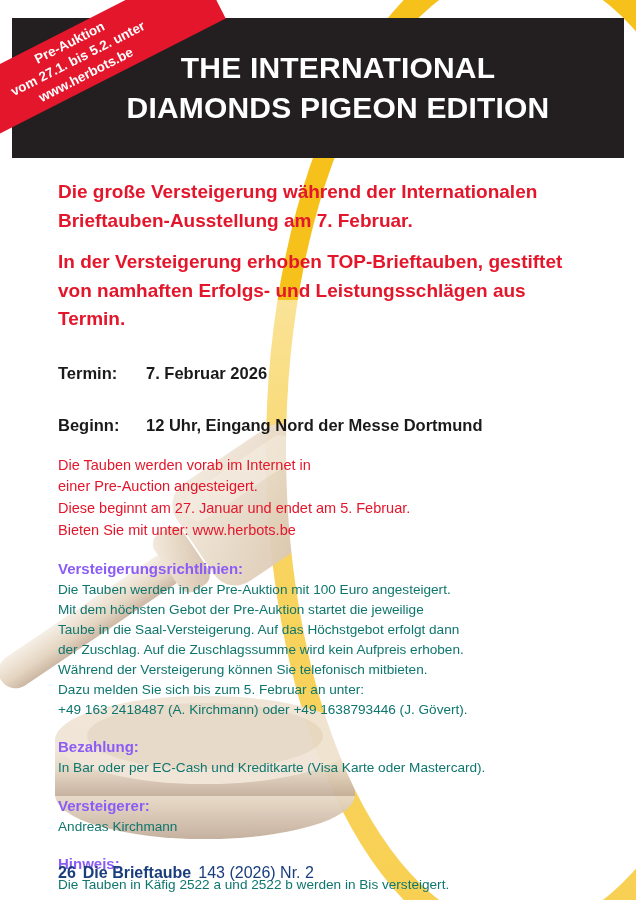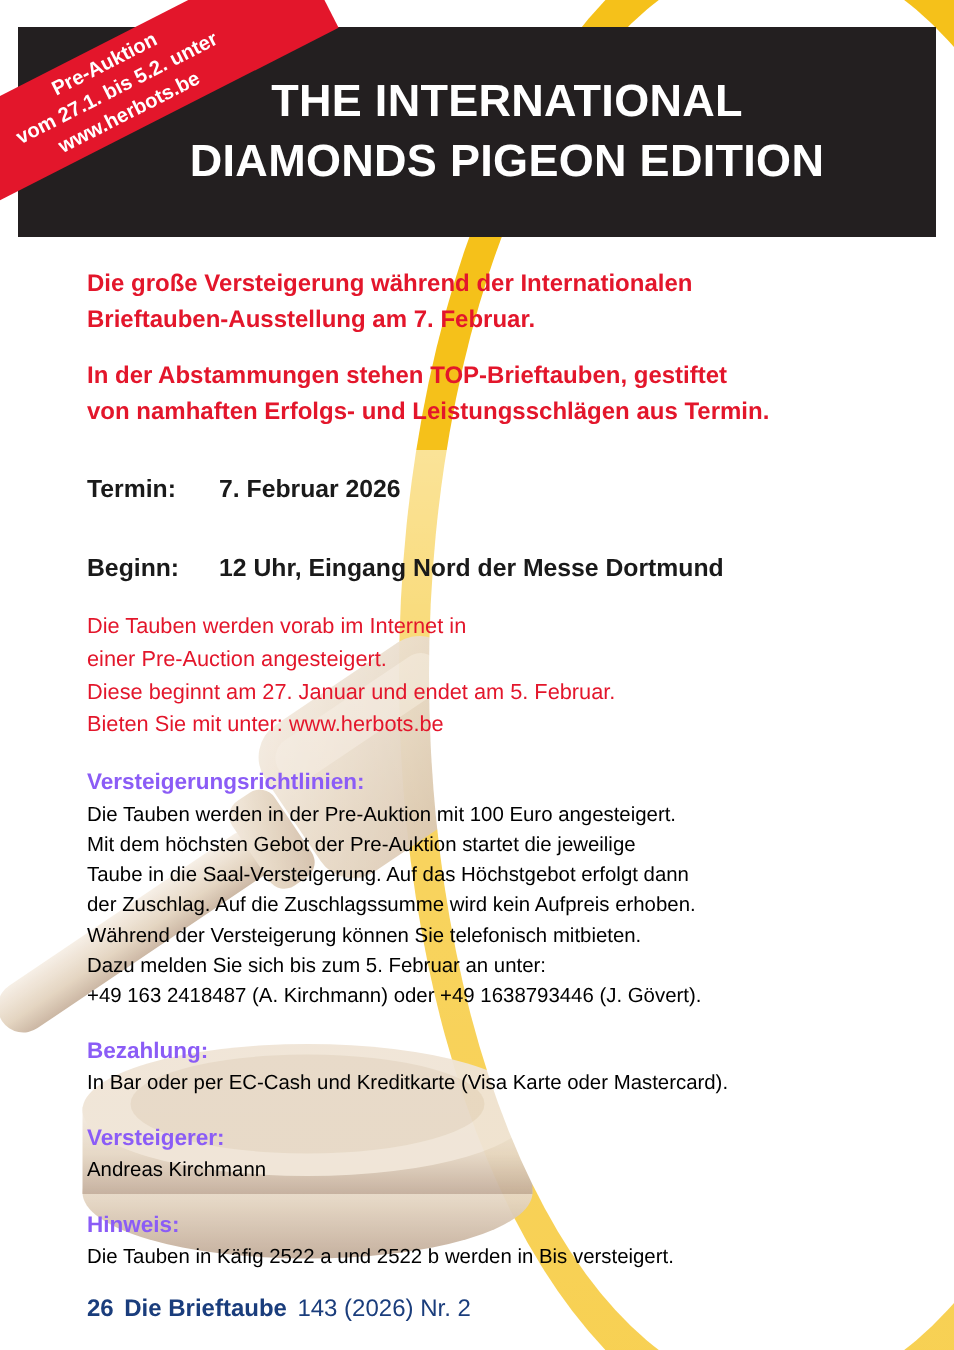--- a/index.html
+++ b/index.html
@@ -131,21 +131,21 @@
   }
   .red {
     color: #e3162b;
     font-weight: bold;
   }
   .para {
     font-size: 14.5px;
     line-height: 1.45;
     margin-bottom: 13px;
   }
-  .para-intro { font-size: 16px; line-height: 1.5; }
+  .para-intro { font-size: 19px; line-height: 1.5; }
 
   .termin-block {
     margin-top: 16px;
     margin-bottom: 16px;
     color: #1a1a1a;
     font-weight: bold;
     font-size: 16.5px;
     line-height: 1.55;
   }
   .termin-row { display: flex; margin-top: 27px; }
@@ -166,21 +166,21 @@
   }
   .sec-title {
     font-weight: bold;
     font-size: 15px;
     color: #8b5cf6;
     margin-bottom: 3px;
   }
   .sec-body {
     font-size: 13.6px;
     line-height: 1.48;
-    color: #000000;
+    color: #0f766e;
   }
 
   
   .footer {
     position: absolute;
     left: 58px;
     bottom: 18px;
     z-index: 5;
     font-size: 16px;
     color: #1a3d7c;
@@ -252,21 +252,21 @@
   </div>
 
   <div class="content">
 
     <div class="para para-intro red">
       <div>Die große Versteigerung während der Internationalen</div>
       <div>Brieftauben-Ausstellung am 7. Februar.</div>
     </div>
 
     <div class="para para-intro red">
-      <div>In der Abstammungen stehen TOP-Brieftauben, gestiftet</div>
+      <div>In der Versteigerung erhoben TOP-Brieftauben, gestiftet</div>
       <div>von namhaften Erfolgs- und Leistungsschlägen aus Termin.</div>
     </div>
 
     <div class="termin-block">
       <div class="termin-row">
         <div class="termin-label">Termin:</div>
         <div class="termin-value">7. Februar 2026</div>
       </div>
       <div class="termin-row">
         <div class="termin-label">Beginn:</div>

